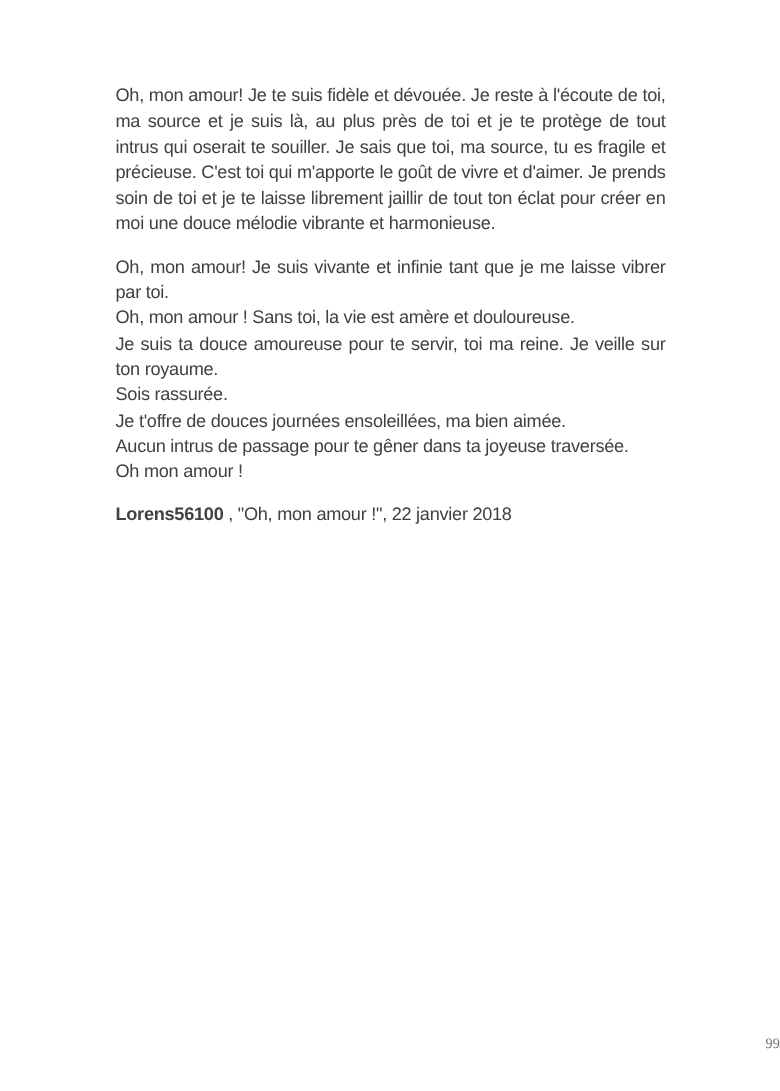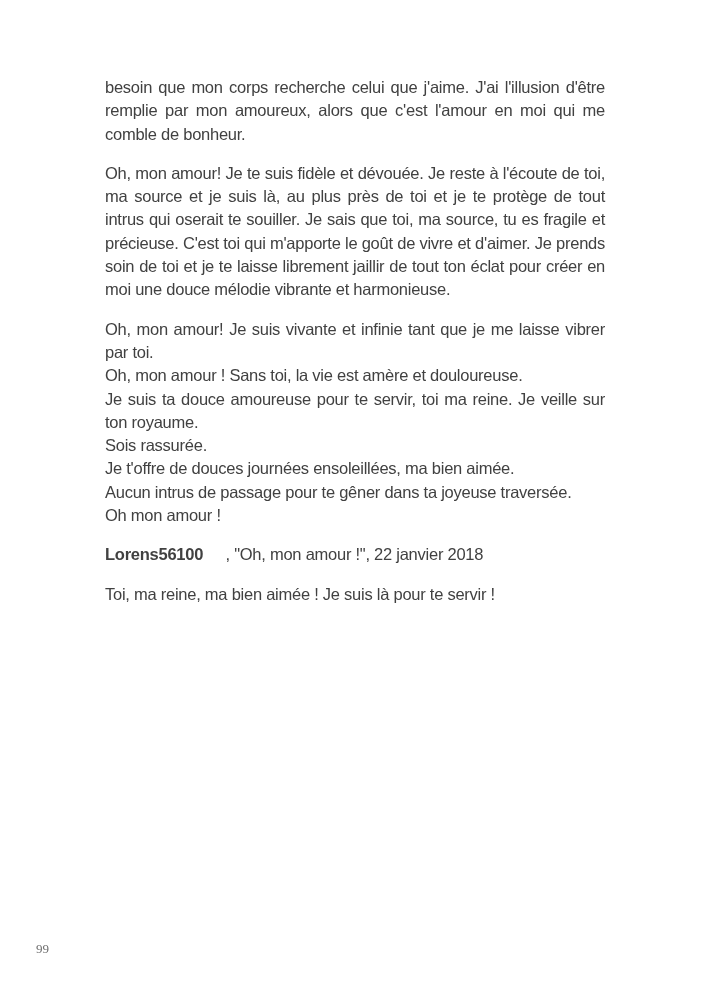--- a/index.html
+++ b/index.html
@@ -31,56 +31,54 @@
     font-family: "Liberation Sans", sans-serif;
     font-size: 16.5px;
     line-height: 23.3px;
     letter-spacing: -0.25px;
     color: #414141;
     text-align: justify;
     white-space: pre-line;
   }
   .citation-author {
     font-weight: 700;
-    margin-right: 18px;
+    margin-right: 0;
   }
   .page-number {
     position: absolute;
     left: 0;
     top: 941px;
     width: 709px;
-    text-align: left;
+    text-align: right;
     font-family: "Liberation Serif", serif;
     font-size: 13px;
     color: #6e6e6e;
     padding-left: 36px;
   }
 </style>
 </head>
 <body>
 
 <div class="book-page">
 
   <div class="text-block">
 
-    <p class="para">besoin que mon corps recherche celui que j'aime. J'ai l'illusion d'être remplie par mon amoureux, alors que c'est l'amour en moi qui me comble de bonheur.</p>
 
 
 
     <p class="para">Oh, mon amour! Je te suis fidèle et dévouée. Je reste à l'écoute de toi, ma source et je suis là, au plus près de toi et je te protège de tout intrus qui oserait te souiller. Je sais que toi, ma source, tu es fragile et précieuse. C'est toi qui m'apporte le goût de vivre et d'aimer. Je prends soin de toi et je te laisse librement jaillir de tout ton éclat pour créer en moi une douce mélodie vibrante et harmonieuse.</p>
 
     <p class="para">Oh, mon amour! Je suis vivante et infinie tant que je me laisse vibrer par toi.
 Oh, mon amour ! Sans toi, la vie est amère et douloureuse.
 Je suis ta douce amoureuse pour te servir, toi ma reine. Je veille sur ton royaume.
 Sois rassurée.
 Je t'offre de douces journées ensoleillées, ma bien aimée.
 Aucun intrus de passage pour te gêner dans ta joyeuse traversée.
 Oh mon amour !</p>
 
     <p class="para"><span class="citation-author">Lorens56100</span><span> , "Oh, mon amour !", 22 janvier 2018</span></p>
 
-    <p class="para">Toi, ma reine, ma bien aimée ! Je suis là pour te servir !</p>
 
   </div>
 
   <div class="page-number">99</div>
 
 </div>
 
 </body></html>

